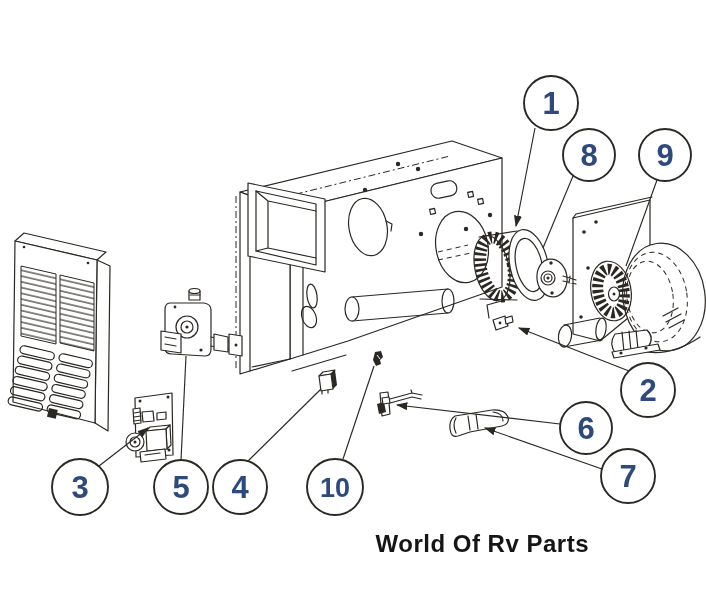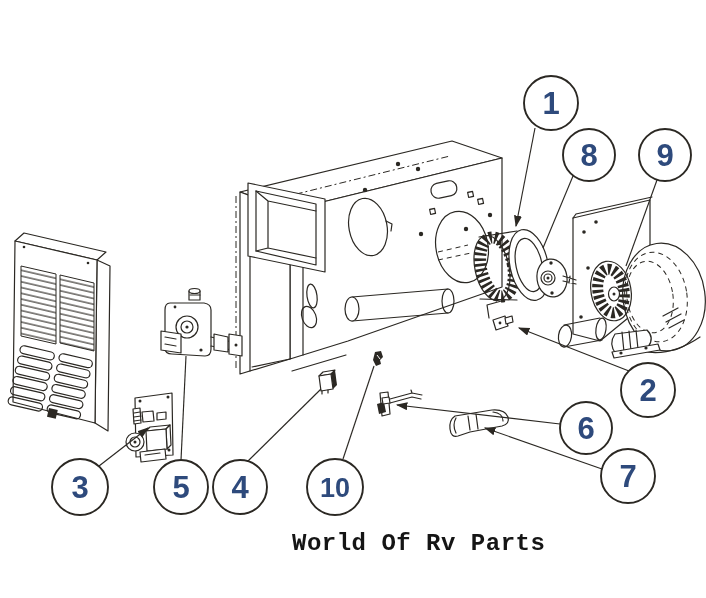--- a/index.html
+++ b/index.html
@@ -16,24 +16,23 @@
   .lnw{stroke:var(--line);stroke-width:1.2;fill:#fff;stroke-linejoin:round;}
   .fill{fill:var(--line);stroke:none;}
   .dot{fill:var(--line);stroke:none;}
   .dash{stroke:var(--line);stroke-width:1;fill:none;stroke-dasharray:7 3 2 3;}
   .dashed{stroke:var(--line);stroke-width:1;fill:none;stroke-dasharray:5 4;}
   .blades{stroke:var(--line);fill:none;}
   .leader{stroke:var(--line);stroke-width:1.15;fill:none;}
   .callout-circle{fill:#fff;stroke:var(--line);stroke-width:1.9;}
   .callout-num{fill:var(--num);font-family:"Liberation Sans",sans-serif;font-weight:bold;text-anchor:middle;}
   #title{
-    position:absolute;left:292px;top:530px;width:290px;
-    text-align:left;font-size:24px;font-weight:bold;color:var(--title);
+    position:absolute;left:299px;top:530px;width:290px;
+    text-align:right;font-size:24px;font-weight:bold;color:var(--title);
     letter-spacing:.5px;
-    font-family:Liberation Mono, monospace;
   }
 </style>
 </head>
 <body>
 
 <div id="stage">
 <svg width="706" height="598" viewBox="0 0 706 598">
   <defs>
     <marker id="arr" markerWidth="11" markerHeight="8" refX="9" refY="3.5" orient="auto">
       <path d="M0,0 L10,3.5 L0,7 Z" fill="#2b2823"></path>

